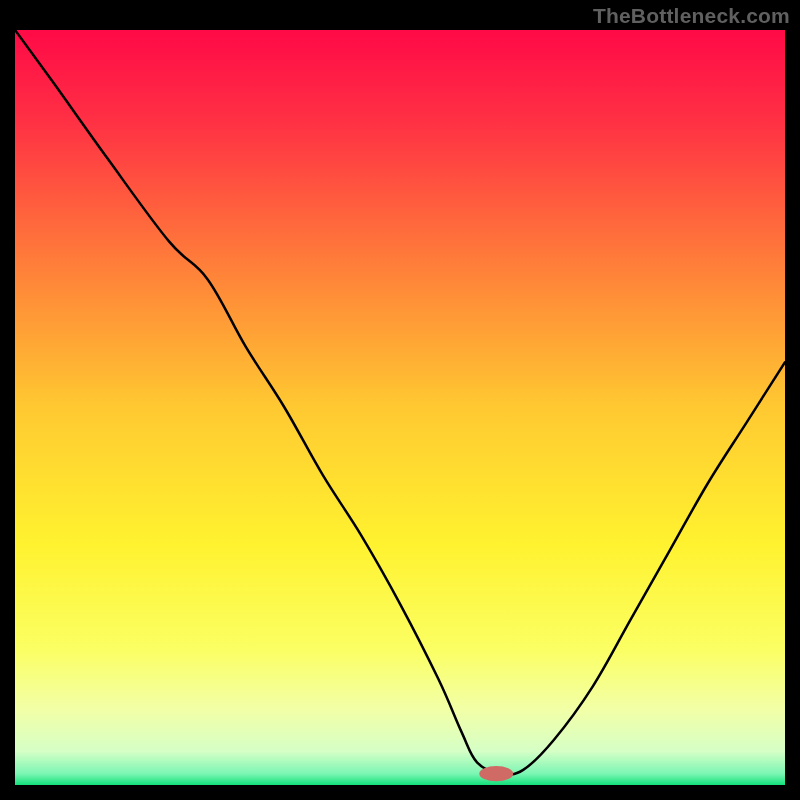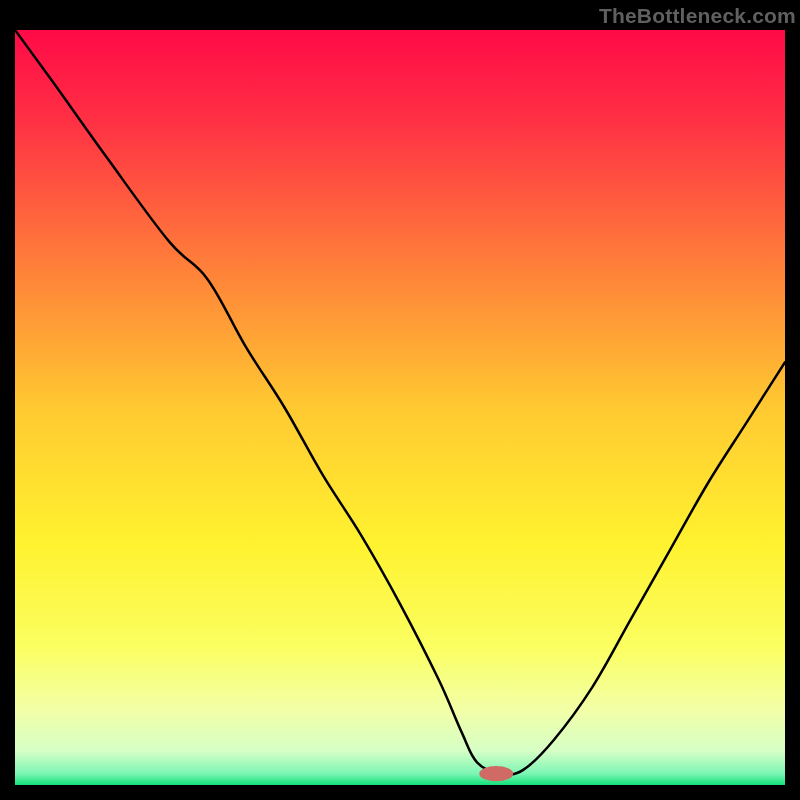--- a/index.html
+++ b/index.html
@@ -13,21 +13,21 @@
   }
   .frame {
     position: relative;
     width: 800px;
     height: 800px;
     background: #000;
   }
   .watermark {
     position: absolute;
     top: 4px;
-    right: 4px;
+    right: 10px;
     color: #606060;
     font-size: 21px;
     font-weight: 600;
     letter-spacing: 0.2px;
     z-index: 10;
   }
   .plot-area {
     position: absolute;
     left: 15px;
     top: 30px;

